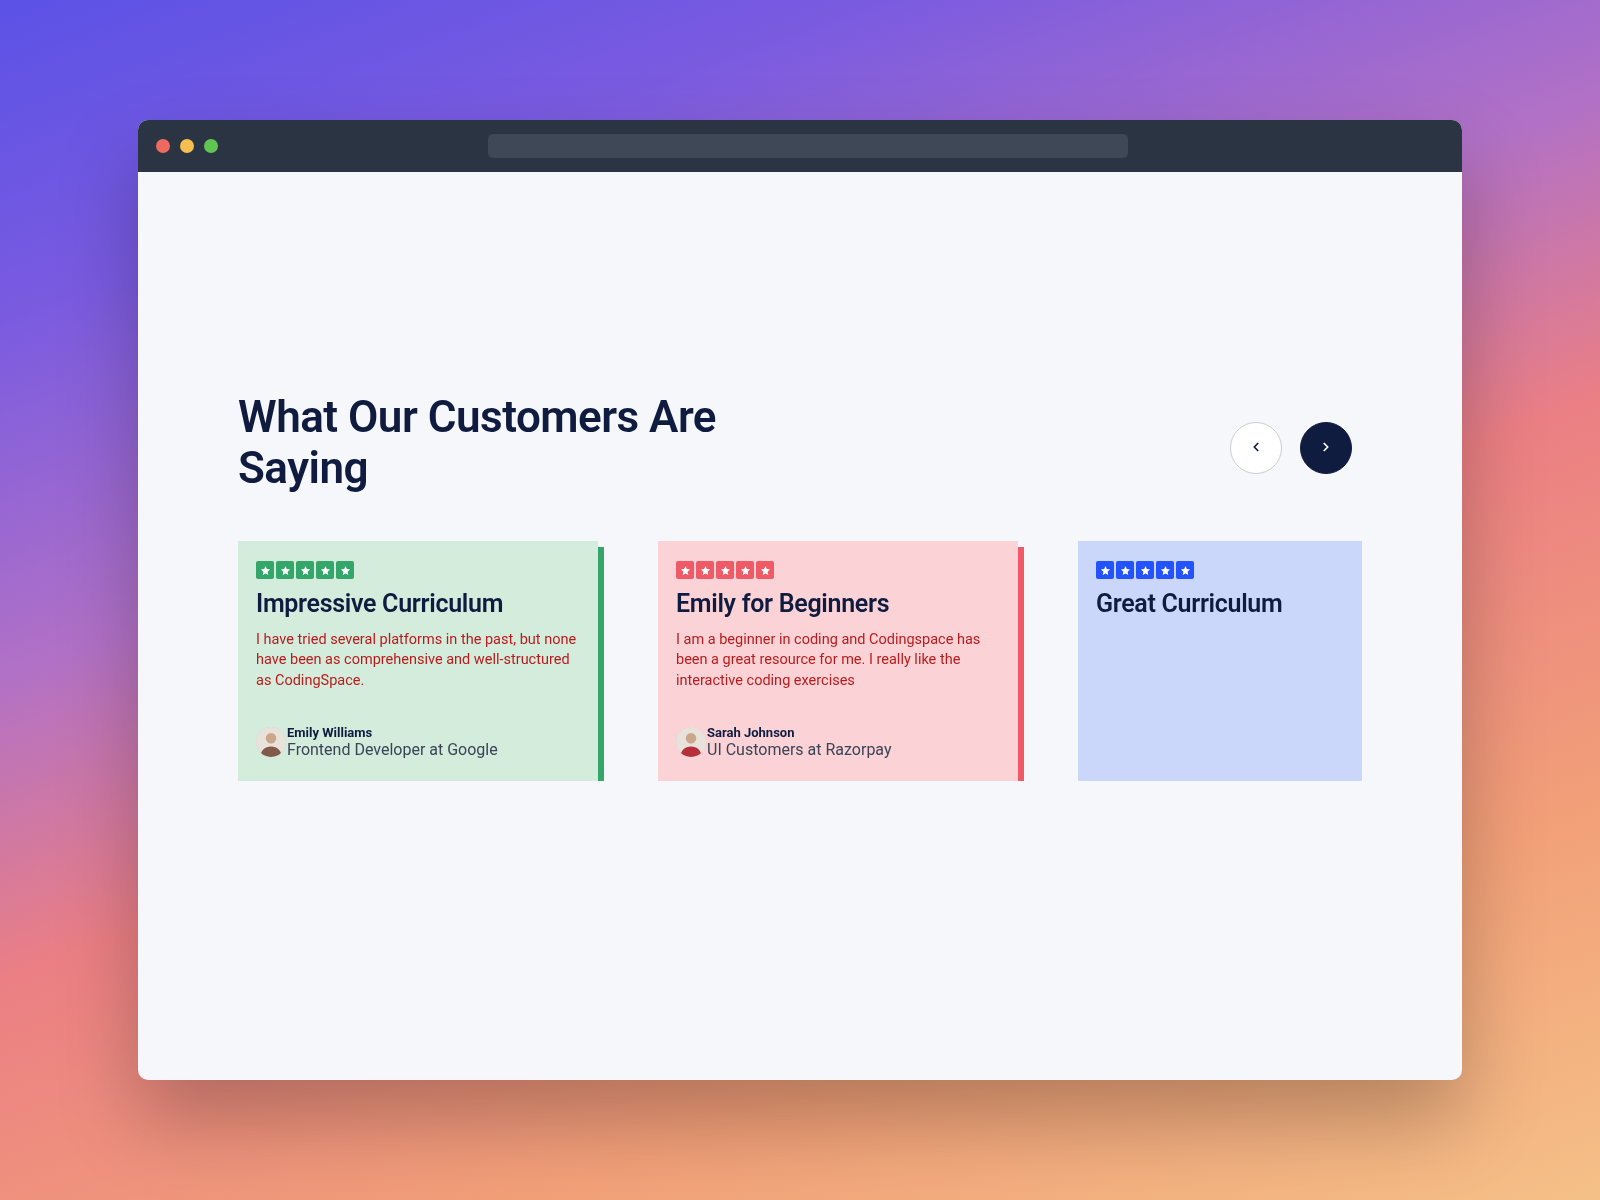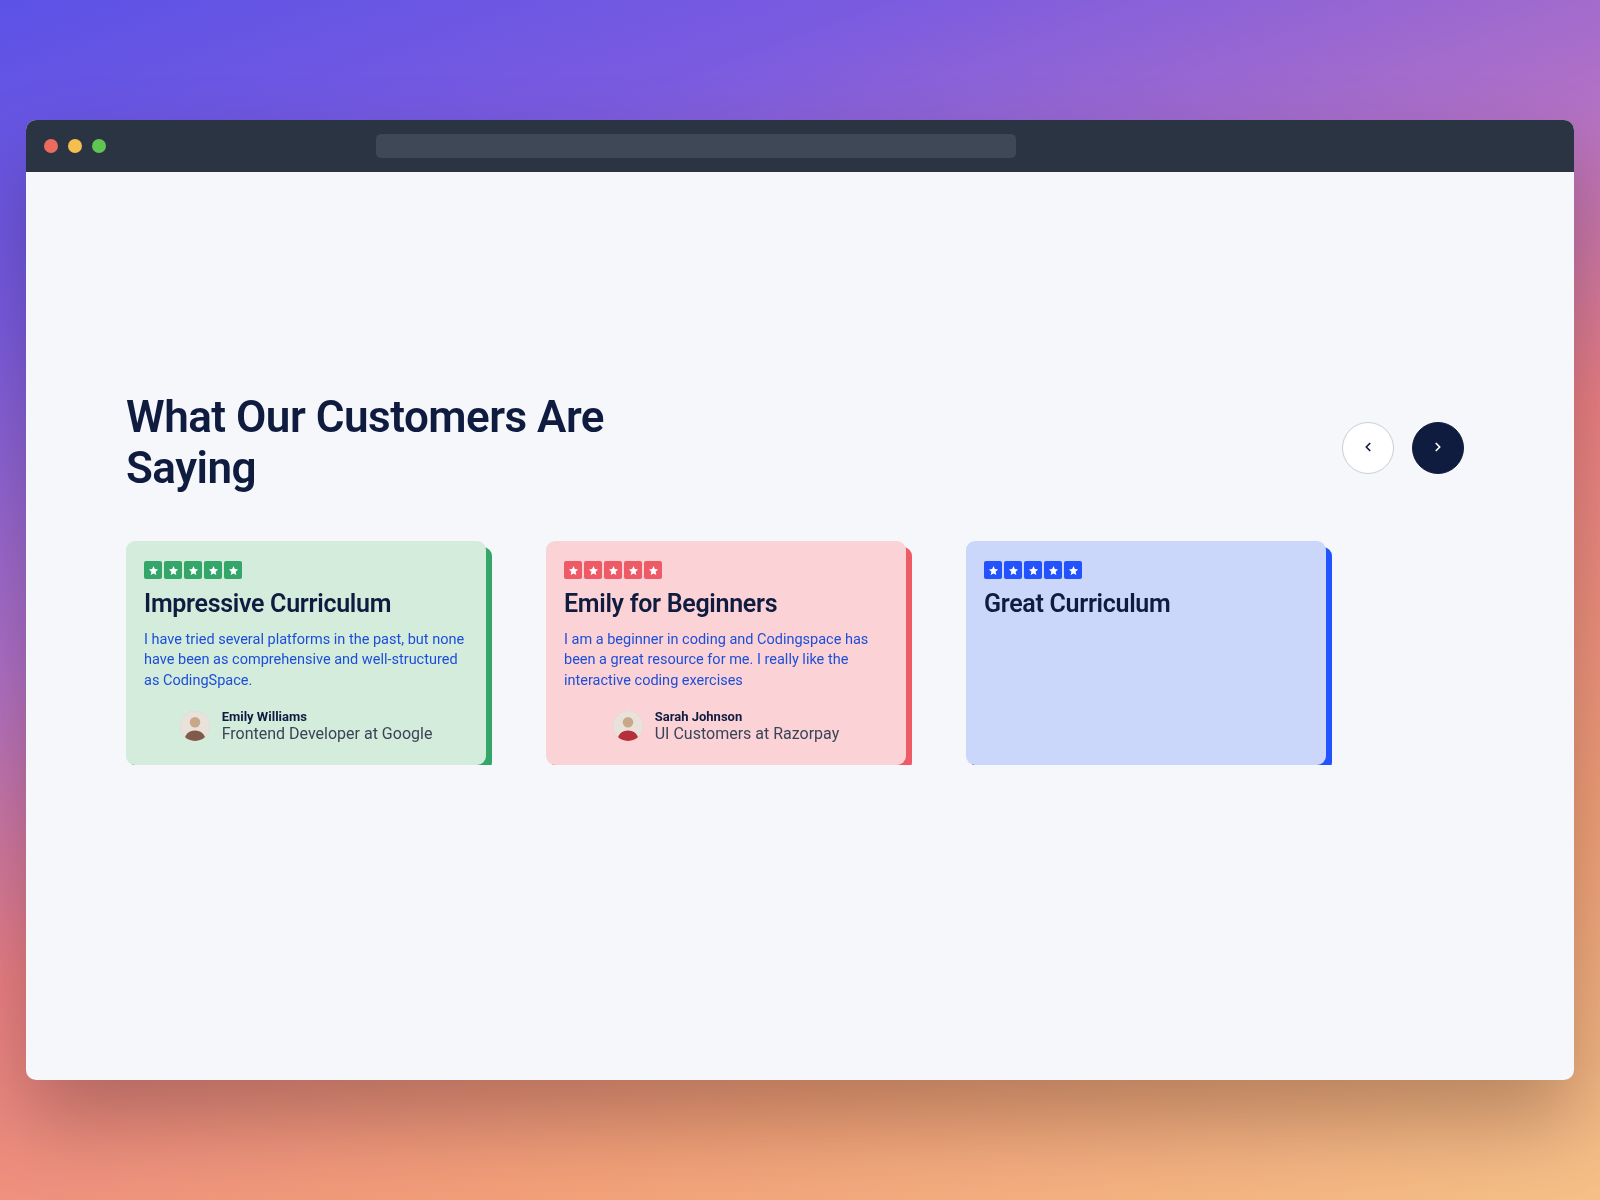--- a/index.html
+++ b/index.html
@@ -6,21 +6,21 @@
   html, body { width: 1600px; height: 1200px; }
   body {
     font-family: -apple-system, BlinkMacSystemFont, "Segoe UI", Roboto, Helvetica, Arial, sans-serif;
     background: linear-gradient(160deg, #5b52e6 0%, #7a5be0 18%, #b171c6 38%, #eb7f84 55%, #f2a078 78%, #f5c088 100%);
     display: flex;
     align-items: center;
     justify-content: center;
   }
 
   .browser {
-    width: 1548px;
+    width: 1324px;
     height: 960px;
     background: #f5f7fa;
     border-radius: 10px;
     box-shadow: 0 40px 80px rgba(0,0,0,0.25);
     overflow: hidden;
     display: flex;
     flex-direction: column;
   }
 
   .titlebar {
@@ -89,21 +89,21 @@
   .cards {
     display: flex;
     gap: 60px;
     margin-top: 48px;
     overflow: hidden;
   }
 
   .card {
     width: 360px;
     flex: 0 0 360px;
-    border-radius: 9px;
+    border-radius: 0;
     padding: 20px 18px 22px 18px;
     position: relative;
   }
   .card.green { background: #d3ecdc; box-shadow: 6px 6px 0 0 #35a66a; }
   .card.pink  { background: #fbd3d7; box-shadow: 6px 6px 0 0 #ee5b66; }
   .card.blue  { background: #cad7fb; box-shadow: 6px 6px 0 0 #2352ff; }
 
   .stars { display: flex; gap: 2px; margin-bottom: 10px; }
   .star {
     width: 18px; height: 18px;
@@ -118,28 +118,27 @@
   .card-title {
     font-size: 25px;
     font-weight: 600;
     color: #0f1c3f;
     margin-bottom: 12px;
     letter-spacing: -0.3px;
   }
   .card-body {
     font-size: 14.5px;
     line-height: 1.4;
-    color: #1d4ed8;
-    margin-bottom: 18px;
+    color: #b91c1c;
+    margin-bottom: 34px;
   }
   .author {
     display: flex;
     align-items: center;
-    gap: 12px;
-    justify-content: center;
+    gap: 1px;
   }
   .avatar {
     width: 30px; height: 30px; border-radius: 50%;
     background: #d8d2cc;
     display:flex; align-items:center; justify-content:center;
     overflow:hidden;
   }
   .avatar svg { width: 30px; height: 30px; }
   .author-text { display: flex; flex-direction: column; }
   .author-name { font-size: 13px; font-weight: 700; color: #0f1c3f; }

